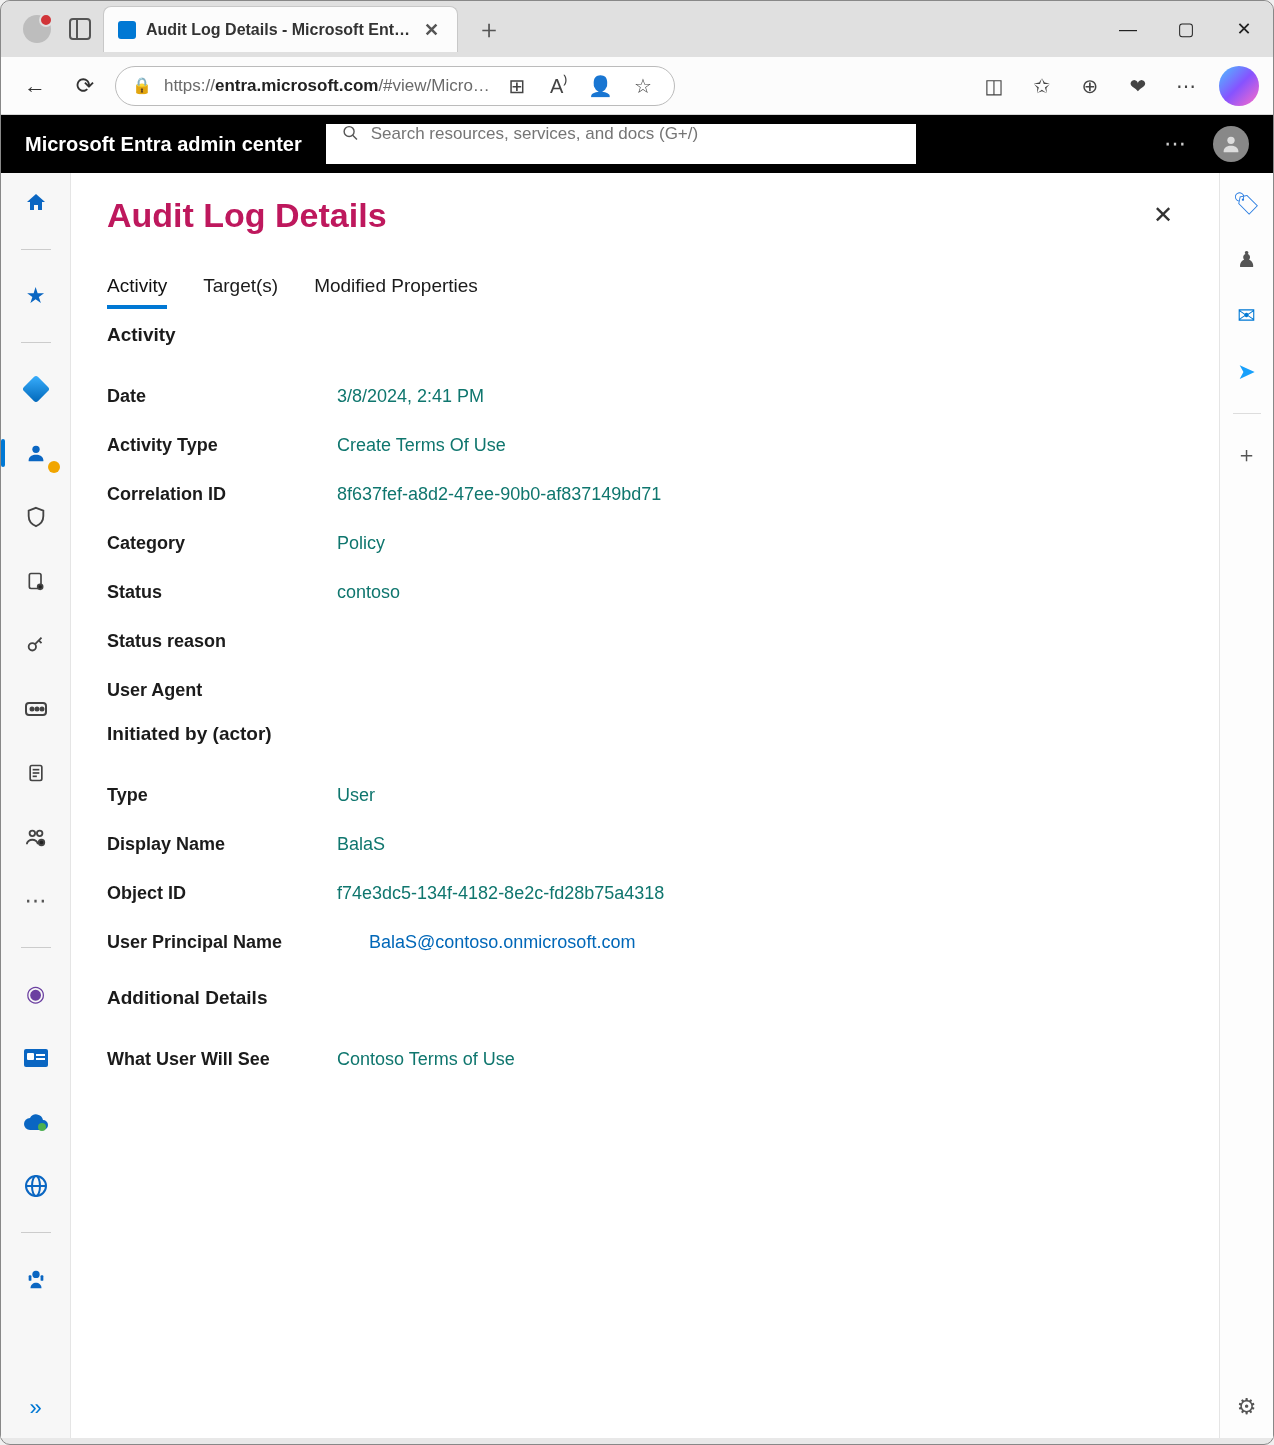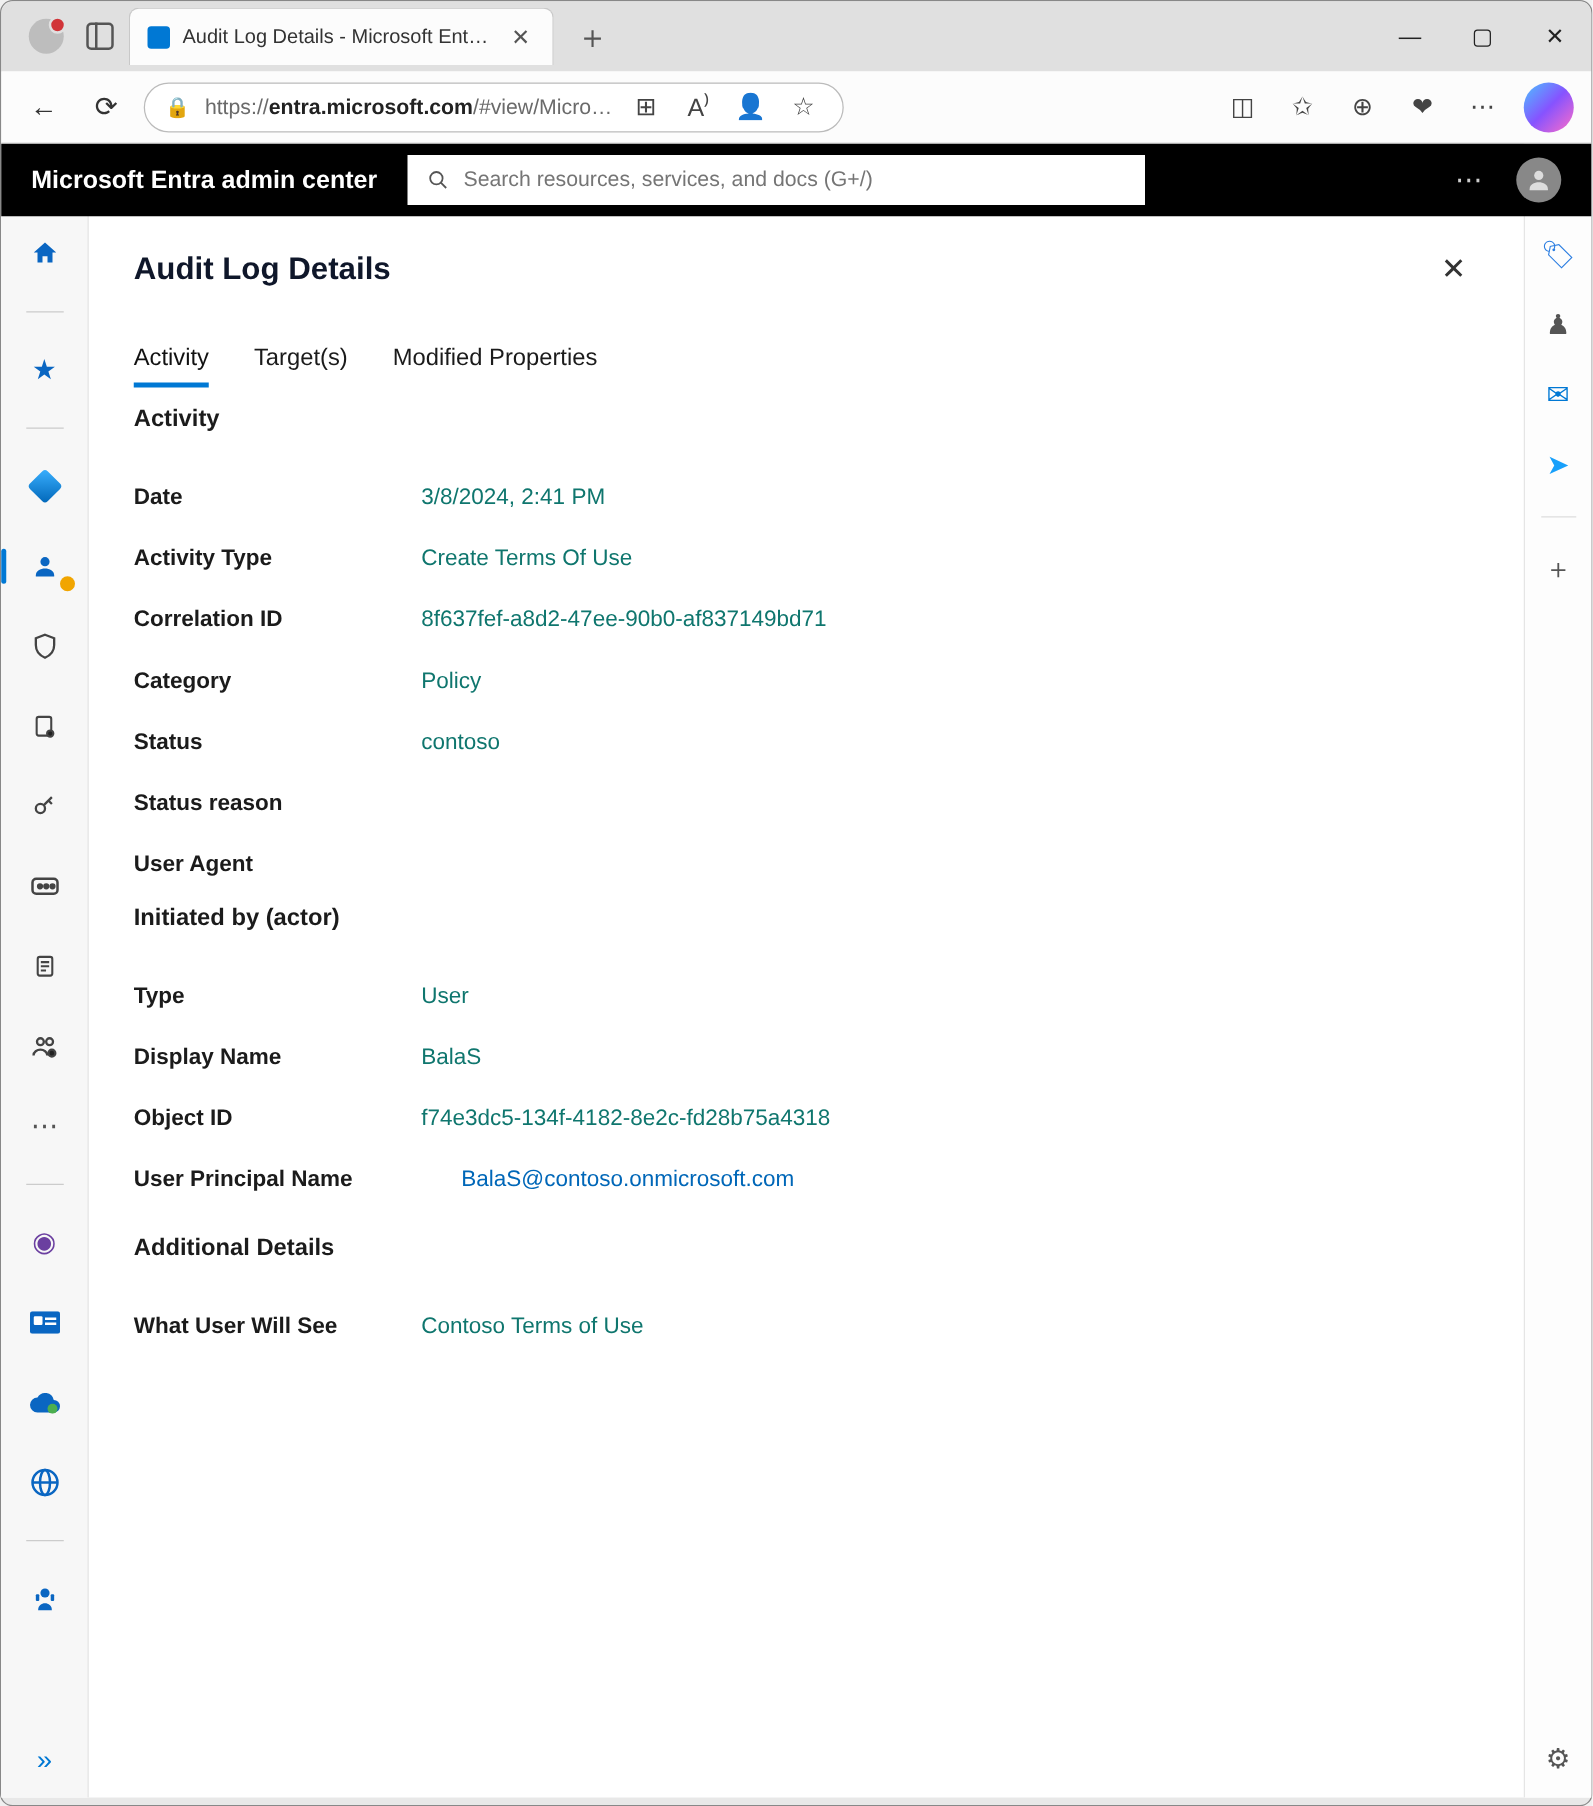--- a/index.html
+++ b/index.html
@@ -6,21 +6,21 @@
   body { width: 1274px; height: 1445px; background: #f0f0f0; overflow: hidden; position: relative; }
 
   
   .browser { width: 1274px; height: 1445px; background: #e8e8e8; border-radius: 10px; border: 1px solid #888; position: relative; }
   .titlebar { height: 56px; display: flex; align-items: center; background: #e0e0e0; border-radius: 10px 10px 0 0; }
   .titlebar-left { display: flex; align-items: center; gap: 18px; padding-left: 22px; }
   .profile-dot { width: 28px; height: 28px; border-radius: 50%; background: #bdbdbd; position: relative; }
   .profile-dot::after { content:""; position:absolute; top:-2px; right:-2px; width:10px; height:10px; background:#d13438; border:2px solid #e0e0e0; border-radius:50%; }
   .tab-group-icon { width:22px; height:22px; border:2px solid #555; border-radius:4px; position:relative; }
   .tab-group-icon::before { content:""; position:absolute; left:5px; top:-2px; bottom:-2px; width:2px; background:#555; }
-  .tab { height: 46px; background:#fcfcfc; border-radius:8px 8px 0 0; display:flex; align-items:center; padding:0 14px; gap:10px; margin-left:12px; min-width: 340px; border:1px solid #c8c8c8; border-bottom:none; }
+  .tab { height: 46px; background:#fcfcfc; border-radius:8px 8px 0 0; display:flex; align-items:center; padding:0 14px; gap:10px; margin-left:12px; min-width: 340px; border:1px solid #c8c8c8; border-bottom:none; font-weight:bold;}
   .tab-favicon { width:18px; height:18px; background:#0078d4; border-radius:3px; }
   .tab-title { font-size:16px; color:#333; flex:1; white-space:nowrap; overflow:hidden; text-overflow:ellipsis; }
   .tab-close { font-size:18px; color:#555; cursor:pointer; padding:0 4px;}
   .new-tab { font-size:26px; color:#555; padding:0 18px; cursor:pointer; }
   .win-controls { margin-left:auto; display:flex; }
   .win-btn { width:58px; height:48px; display:flex; align-items:center; justify-content:center; font-size:18px; color:#222; cursor:pointer; }
 
   .addrbar { height:58px; background:#fcfcfc; display:flex; align-items:center; padding:0 14px; gap:10px; border-bottom:1px solid #d6d6d6;}
   .nav-btn { width:40px; height:40px; display:flex; align-items:center; justify-content:center; color:#333; font-size:22px; cursor:pointer; border-radius:4px; }
   .url-pill { flex:0 0 480px; height:40px; border:1px solid #bbb; border-radius:20px; background:#fff; display:flex; align-items:center; padding:0 16px; gap:12px; }
@@ -28,21 +28,21 @@
   .url-text { font-size:17px; color:#6a6a6a; white-space:nowrap; overflow:hidden; text-overflow:ellipsis; }
   .url-text b { color:#222; font-weight:600; }
   .addr-icons { display:flex; gap:18px; margin-left:auto; align-items:center; }
   .addr-icon { width:30px; height:30px; display:flex; align-items:center; justify-content:center; color:#444; font-size:20px; cursor:pointer; }
   .copilot { width:40px; height:40px; border-radius:50%; background:linear-gradient(135deg,#4cc2ff,#8653ff,#ff6ec7); }
 
   
   .app { position:relative; display:flex; height: calc(1445px - 56px - 58px - 8px); background:#fff; }
   .entra-topbar { position:absolute; top:0; left:0; right:0; height:58px; background:#000; color:#fff; display:flex; align-items:center; padding:0 24px; gap:24px; z-index:2; }
   .entra-title { font-size:20px; font-weight:600; }
-  .entra-search { flex:0 0 590px; height:40px; background:#fff; display:flex; align-items:center; padding:0 16px; gap:12px; }
+  .entra-search { flex:0 0 590px; height:40px; background:#fff; display:flex; align-items:flex-start; padding:0 16px; gap:12px; }
   .entra-search svg { width:18px; height:18px; }
   .entra-search input { border:none; outline:none; font-size:17px; width:100%; background:transparent; color:#333;}
   .entra-right { margin-left:auto; display:flex; align-items:center; gap:24px; }
   .entra-more { font-size:22px; letter-spacing:3px; color:#ccc; cursor:pointer;}
   .entra-avatar { width:36px; height:36px; border-radius:50%; background:#888; display:flex; align-items:center; justify-content:center; color:#fff;}
 
   
   .leftnav { width:70px; background:#f7f7f7; border-right:1px solid #e5e5e5; padding-top:70px; display:flex; flex-direction:column; align-items:center; gap:28px; position:relative; z-index:1;}
   .leftnav .nav-item { width:44px; height:36px; display:flex; align-items:center; justify-content:center; cursor:pointer; position:relative; font-size:22px;}
   .leftnav .nav-item.active::before { content:""; position:absolute; left:-13px; top:4px; bottom:4px; width:4px; background:#0078d4; border-radius:2px;}
@@ -56,21 +56,21 @@
   .nav-expand { color:#0078d4; font-size:20px; }
 
   
   .rightrail { width:54px; background:#fdfdfd; border-left:1px solid #e5e5e5; display:flex; flex-direction:column; align-items:center; gap:26px; padding-top:18px;}
   .rail-icon { width:30px; height:30px; display:flex; align-items:center; justify-content:center; font-size:22px; cursor:pointer; color:#555;}
   .rail-settings { margin-top:auto; margin-bottom:16px; }
 
   
   .main { flex:1; padding:80px 36px 20px 36px; overflow:auto; position:relative;}
   .page-head { display:flex; align-items:center; justify-content:space-between; margin-bottom:40px;}
-  .page-title { font-size:25px; font-weight:600; color:#0f172a;}
+  .page-title { font-size:34px; font-weight:600; color:#be185d;}
   .close-x { font-size:24px; color:#333; cursor:pointer; padding:6px 10px;}
   .tabs { display:flex; gap:36px; border-bottom:1px solid transparent; margin-bottom:14px;}
   .tab-link { font-size:19px; color:#1b1b1b; padding-bottom:8px; cursor:pointer; }
   .tab-link.active { font-weight:400; border-bottom:4px solid #0078d4; color:#111;}
   .section-head { font-size:19px; font-weight:600; color:#1b1b1b; margin-top:8px; margin-bottom:26px;}
   .kv { display:flex; padding:14px 0; }
   .kv .k { width:230px; font-size:18px; font-weight:600; color:#1b1b1b;}
   .kv .v { font-size:18px; color:#0f766e;}
   .kv .v.link { color:#0067b8; cursor:pointer;margin-left:32px;}
 </style>

